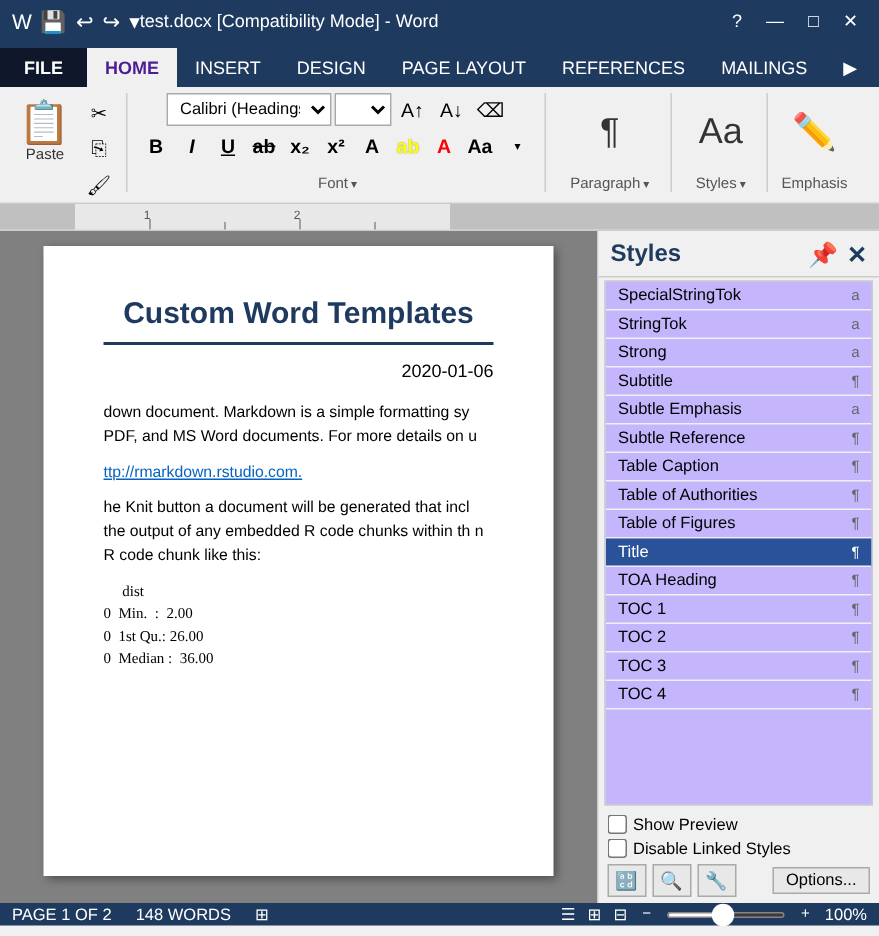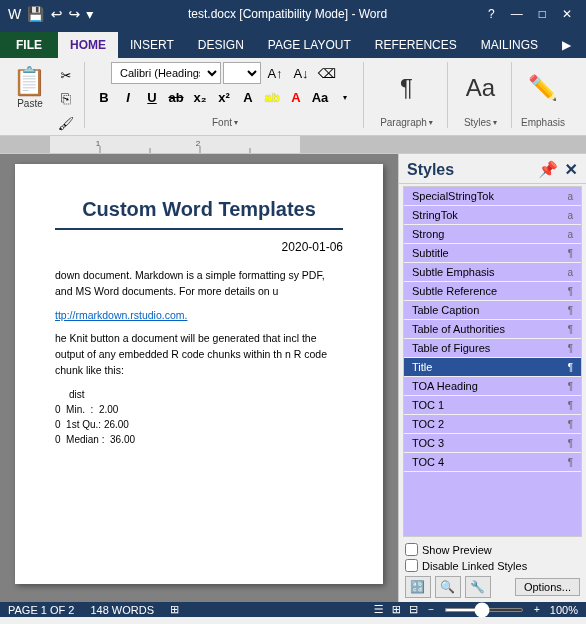--- a/index.html
+++ b/index.html
@@ -10,21 +10,21 @@
       background: #1e3a5f;
       color: white;
       height: 28px;
       display: flex;
       align-items: center;
       padding: 0 8px;
       font-size: 12px;
     }
     .title-bar-icons { display: flex; gap: 6px; align-items: center; }
     .title-bar-icon { color: white; font-size: 14px; cursor: pointer; }
-    .title-bar-title { flex: 1; text-align: center; font-size: 12px; }
+    .title-bar-title { flex: 1; text-align: left; font-size: 12px; }
     .title-bar-controls { display: flex; gap: 4px; }
     .title-bar-btn { color: white; font-size: 12px; cursor: pointer; padding: 0 6px; }
 
     
     .ribbon-tabs {
       background: #1e3a5f;
       display: flex;
       align-items: flex-end;
       height: 30px;
       padding: 0 0;
@@ -37,21 +37,21 @@
       height: 26px;
       display: flex;
       align-items: center;
     }
     .ribbon-tab.active {
       background: #f0f0f0;
       color: #4c1d95;
       font-weight: bold;
     }
     .ribbon-tab.file-tab {
-      background: #14532d;
+      background: #0f172a;
       color: white;
       font-weight: bold;
       padding: 4px 16px;
     }
 
     
     .ribbon {
       background: #f0f0f0;
       border-bottom: 1px solid #ccc;
       display: flex;
@@ -173,21 +173,21 @@
     
     .document-area {
       flex: 1;
       background: #808080;
       padding: 10px;
       overflow-y: auto;
       overflow-x: hidden;
     }
     .document-page {
       background: white;
-      width: 368px;
+      width: 340px;
       min-height: 420px;
       margin: 0 auto;
       padding: 30px 40px;
       box-shadow: 2px 2px 6px rgba(0,0,0,0.4);
       font-size: 11px;
       line-height: 1.5;
       color: #000;
     }
     .doc-title {
       text-align: center;
@@ -195,21 +195,21 @@
       font-weight: bold;
       color: #1e3a5f;
       border-bottom: 2px solid #1e3a5f;
       padding-bottom: 4px;
       margin-bottom: 8px;
     }
     .doc-author { text-align: center; font-size: 12px; margin-bottom: 2px; }
     .doc-date { text-align: right; font-size: 12px; margin-bottom: 12px; }
     .doc-text { font-size: 10.5px; line-height: 1.5; margin-bottom: 8px; }
     .doc-link { color: #0563c1; text-decoration: underline; }
-    .doc-code { font-family: Liberation Sans, sans-serif; font-size: 10px; white-space: pre; }
+    .doc-code { font-family: Liberation Serif, serif; font-size: 10px; white-space: pre; }
 
     
     .styles-panel {
       width: 188px;
       background: #f0f0f0;
       border-left: 1px solid #ccc;
       display: flex;
       flex-direction: column;
     }
     .styles-panel-header {

